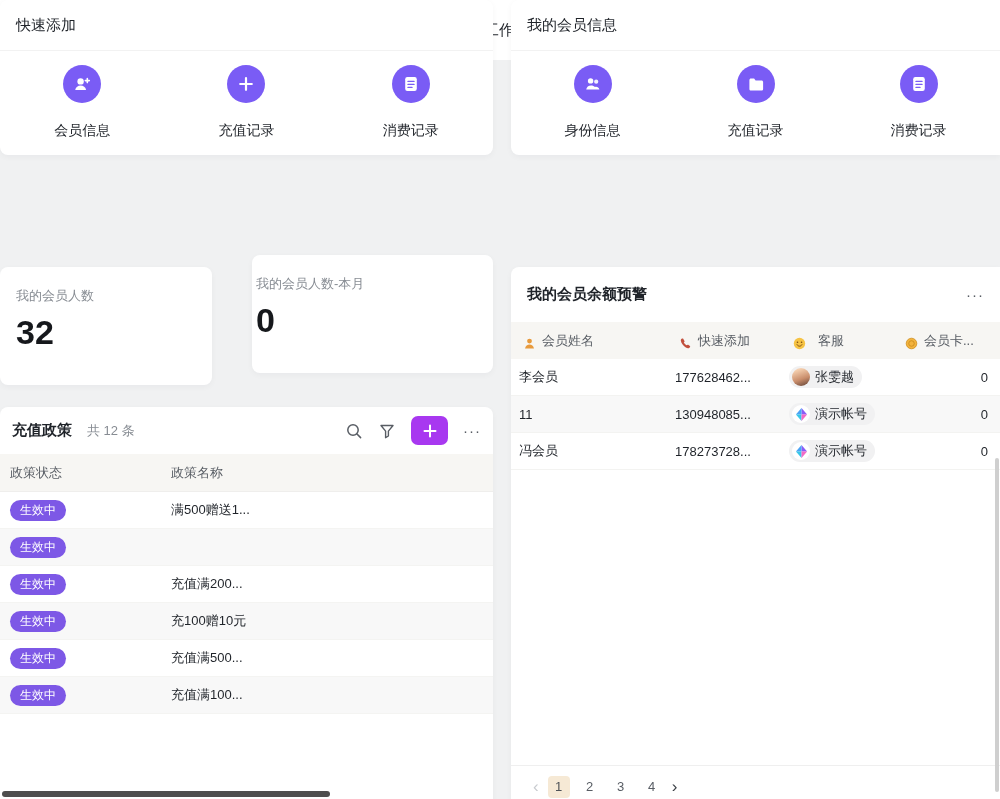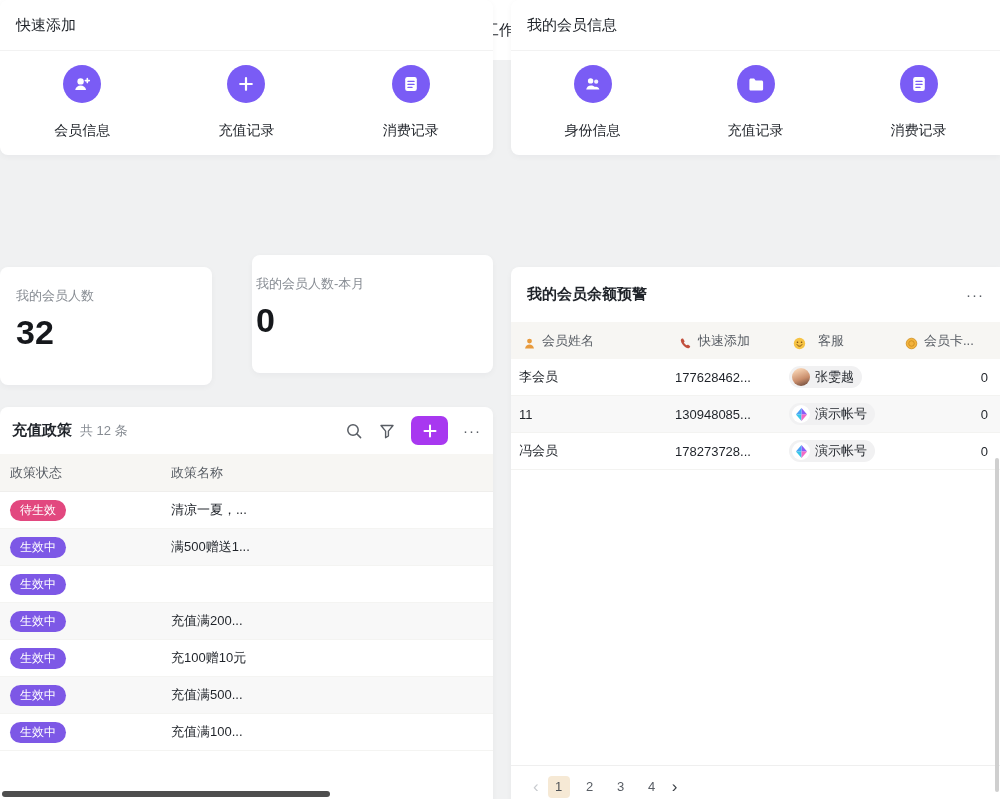--- a/index.html
+++ b/index.html
@@ -27,21 +27,21 @@
   .action .a-label { font-size:14px; color:#1f2329; }
 
   
   .stat1 { left:0; top:267px; width:212px; height:118px; padding:20px 16px; }
   .stat2 { left:252px; top:255px; width:241px; height:118px; padding:20px 4px; }
   .stat-label { font-size:13px; color:#878c93; }
   .stat-value { font-size:34px; font-weight:bold; color:#16181c; margin-top:8px; }
 
   
   .policy { left:0; top:407px; width:493px; height:420px; overflow:hidden; }
-  .policy-header { height:47px; display:flex; align-items:center; padding:0 12px; }
+  .policy-header { height:47px; display:flex; align-items:center; padding:0 12px;gap:7px; }
   .policy-title { font-size:15px; font-weight:600; }
   .policy-count { font-size:13px; color:#878c93; margin-left:8px; }
   .policy-tools { margin-left:auto; display:flex; align-items:center; gap:15px; }
   .tool-btn { display:flex; align-items:center; justify-content:center; cursor:pointer; }
   .add-btn { width:37px; height:29px; background:#a838f0; border-radius:7px; color:#fff; }
   .dots { font-size:15px; color:#585d64; letter-spacing:1px; cursor:pointer; line-height:1; }
 
   .p-thead { height:38px; background:#f7f6f3; display:flex; align-items:center;
              font-size:13px; color:#585d64; border-bottom:1px solid #efeeec; }
   .p-col-status { width:165px; padding-left:10px; }
@@ -196,24 +196,20 @@
         </span>
         <span class="dots">···</span>
       </div>
     </div>
     <div class="p-thead">
       <div class="p-col-status">政策状态</div>
       <div class="p-col-name">政策名称</div>
     </div>
     <div class="p-rows">
       <div class="p-row">
-        <div class="p-col-status"><span class="badge" style="background-color: rgb(226, 72, 127);">待生效</span></div>
-        <div class="p-col-name">清凉一夏，...</div>
-      </div>
-      <div class="p-row">
         <div class="p-col-status"><span class="badge" style="background-color: rgb(125, 88, 230);">生效中</span></div>
         <div class="p-col-name">满500赠送1...</div>
       </div>
       <div class="p-row">
         <div class="p-col-status"><span class="badge" style="background-color: rgb(125, 88, 230);">生效中</span></div>
       </div>
       <div class="p-row">
         <div class="p-col-status"><span class="badge" style="background-color: rgb(125, 88, 230);">生效中</span></div>
         <div class="p-col-name">充值满200...</div>
       </div>

